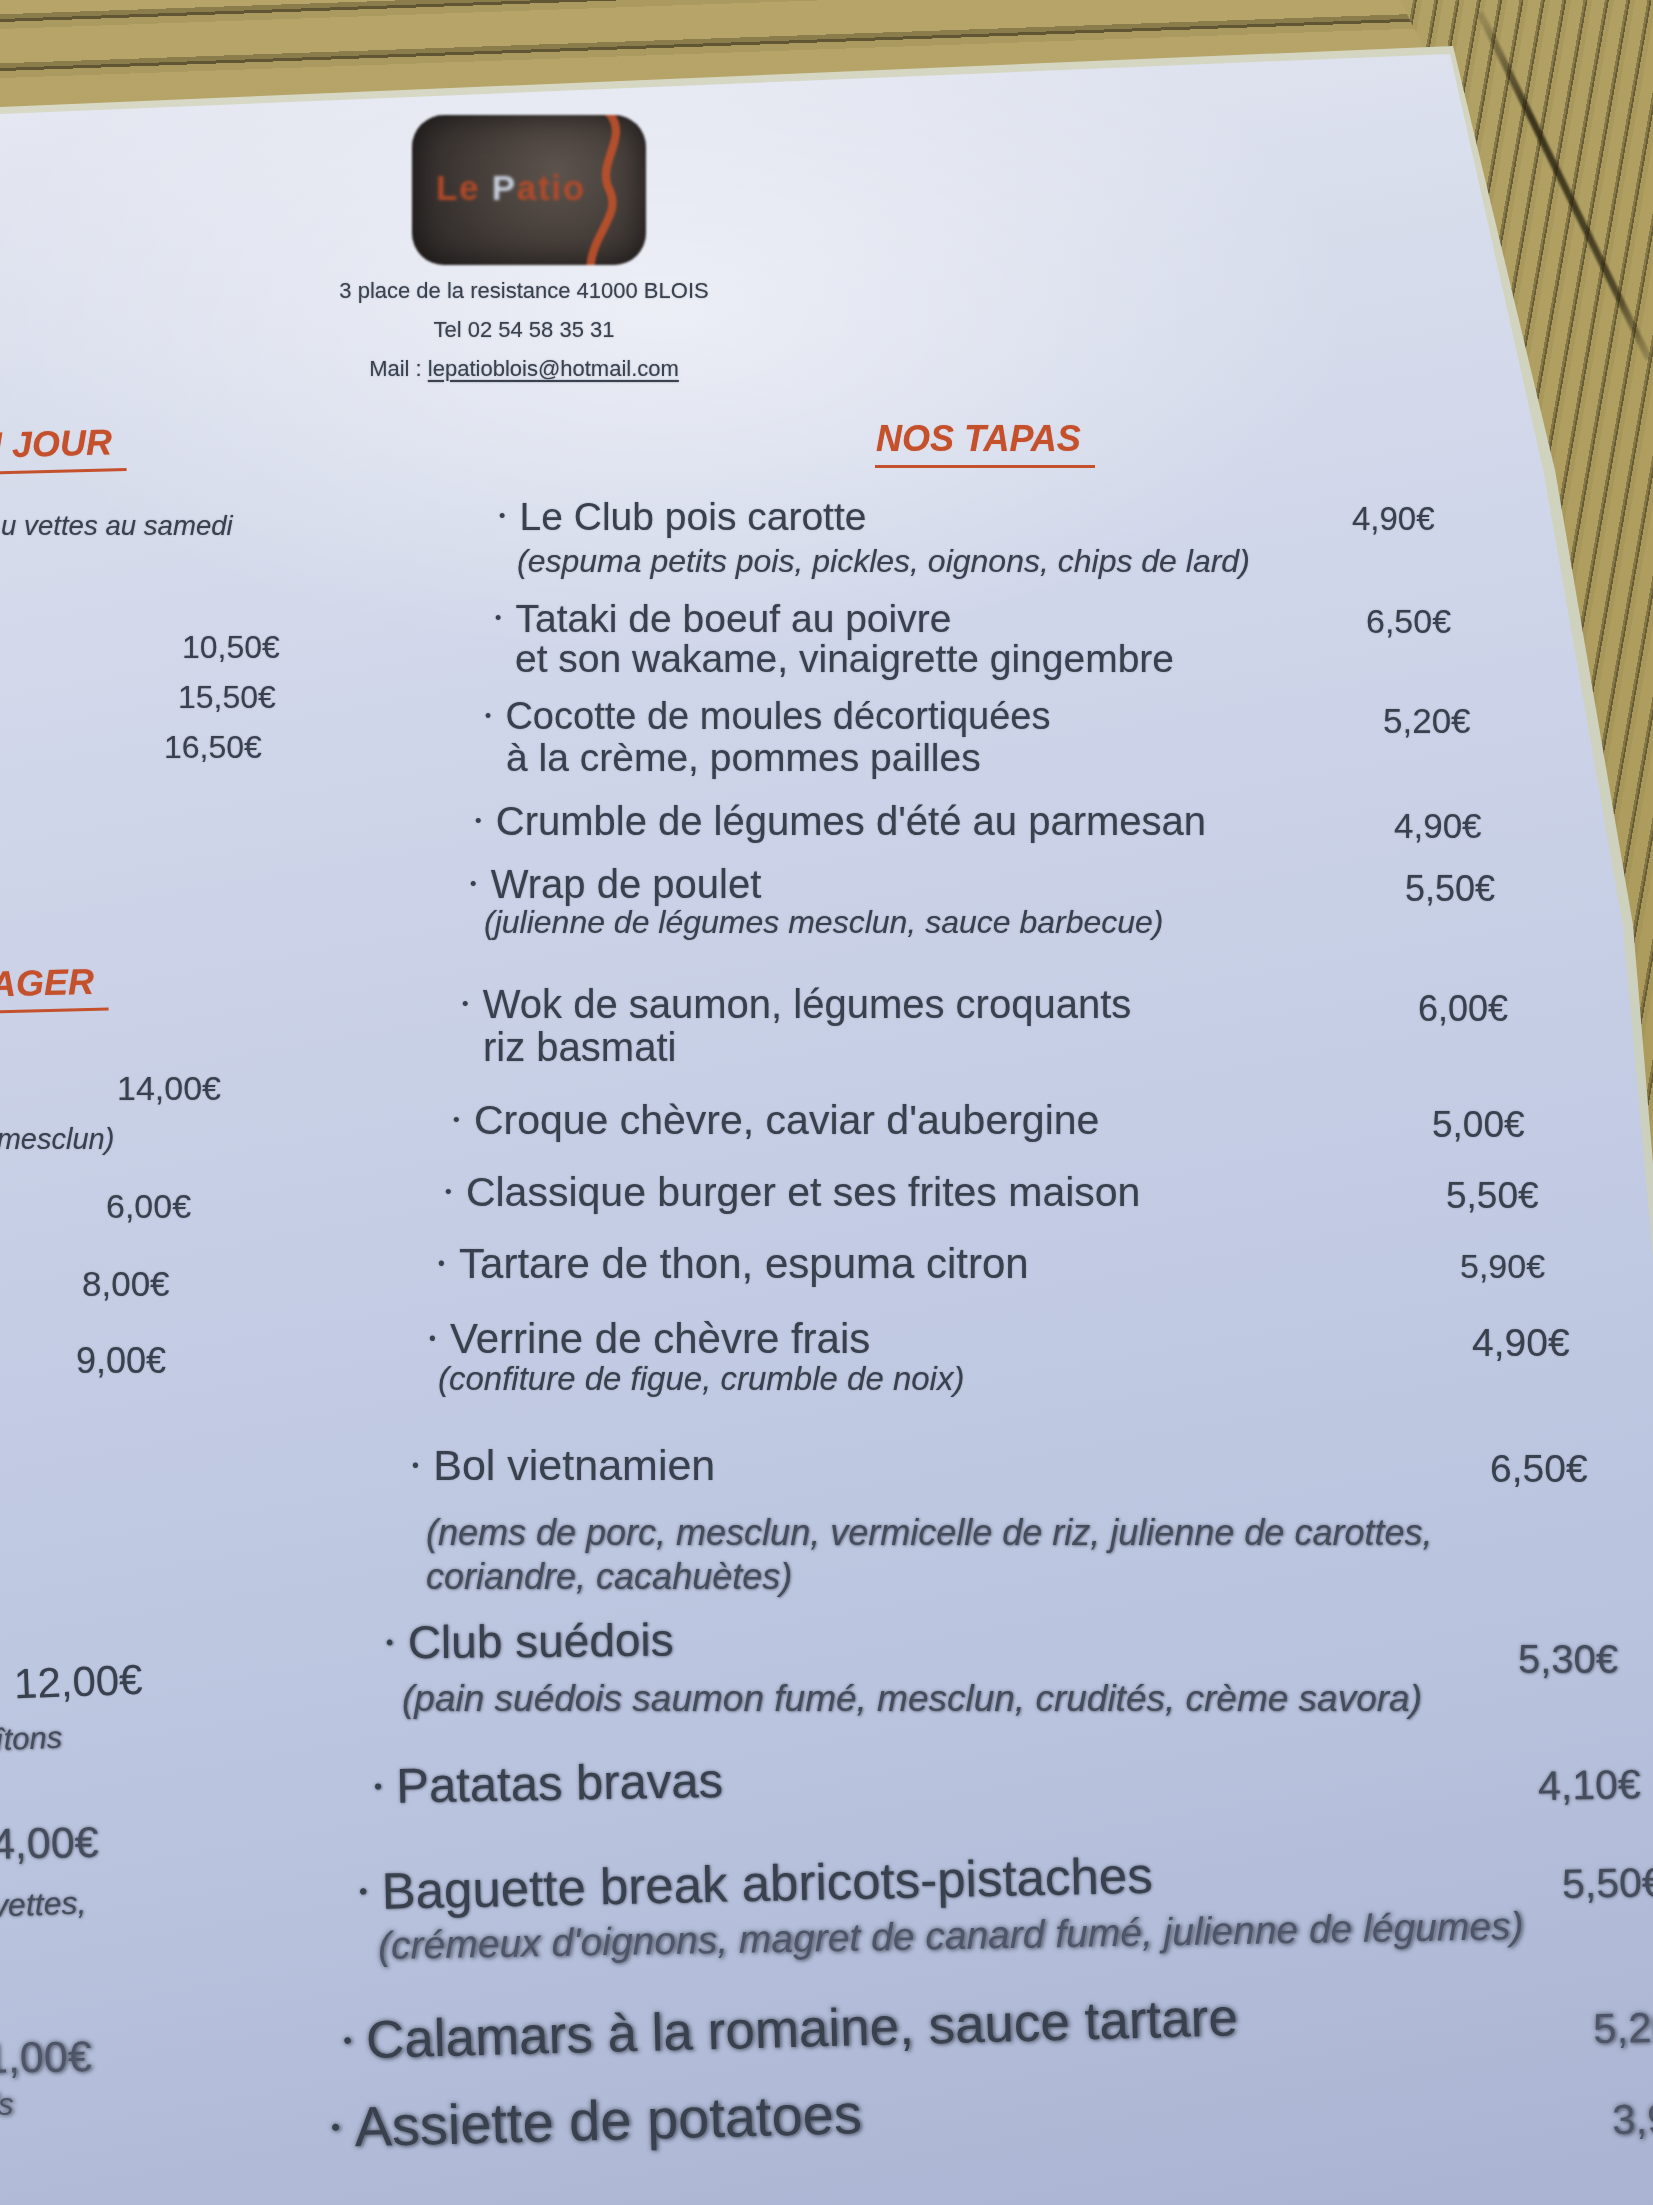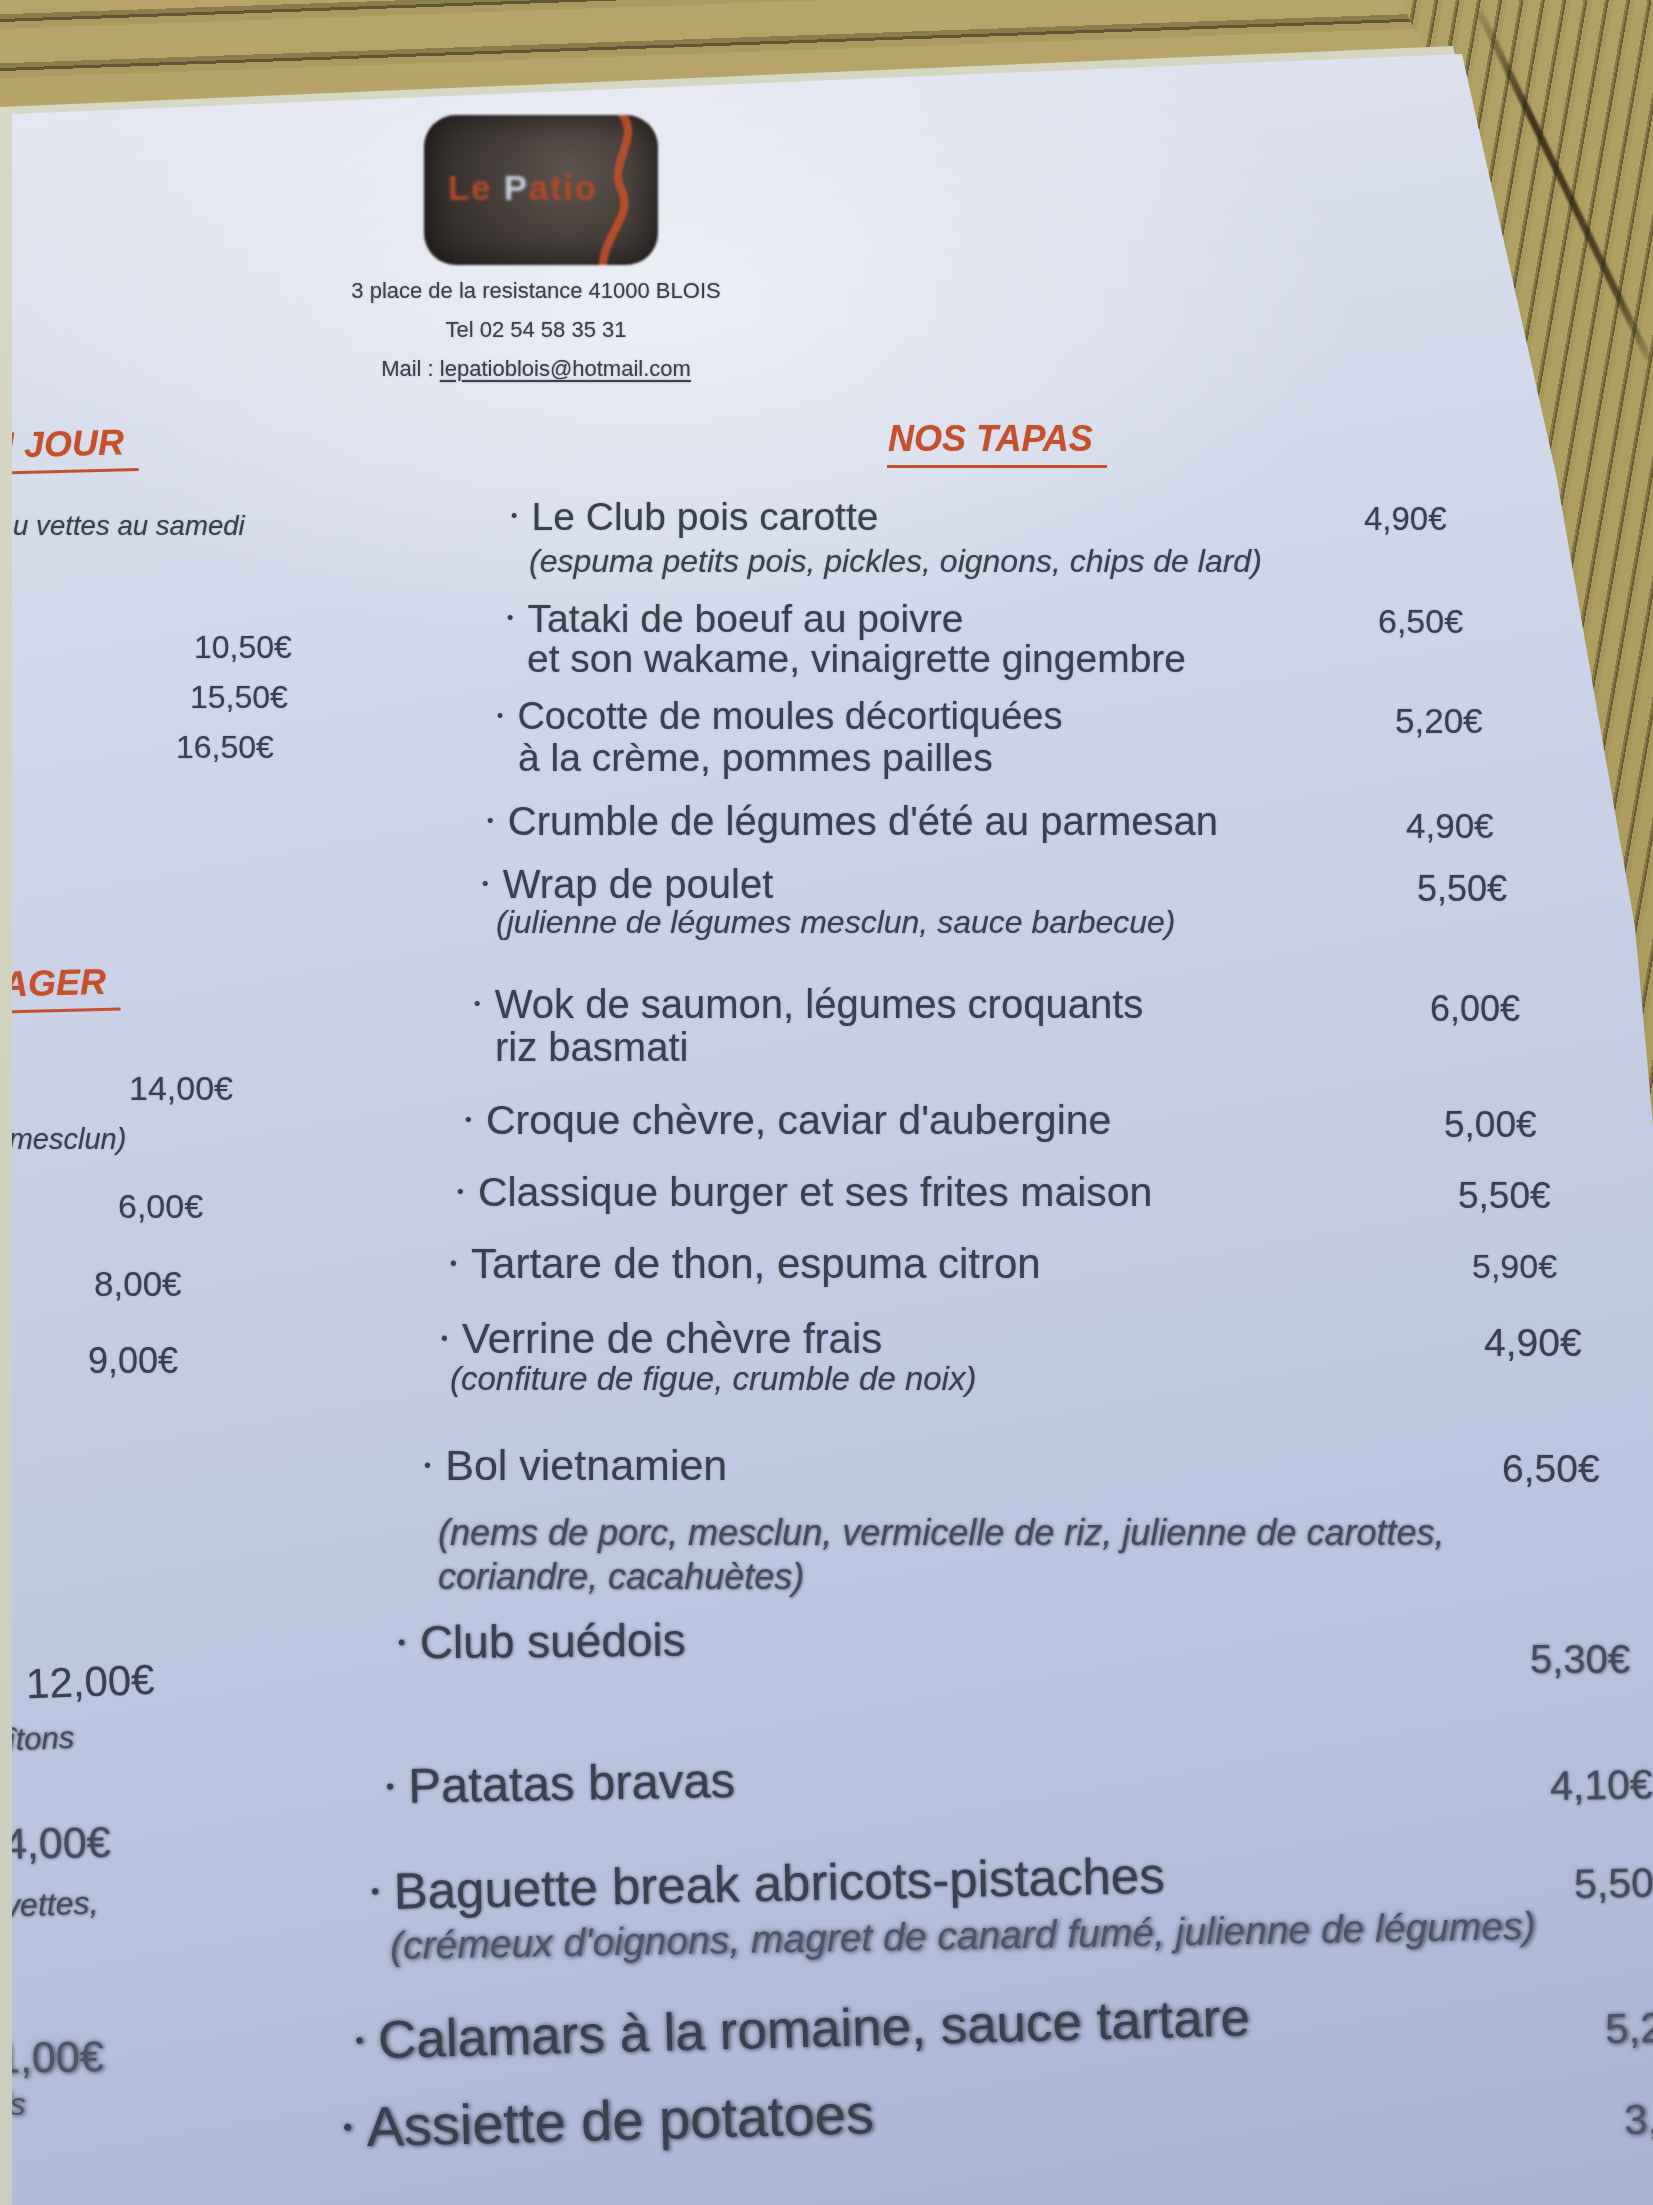--- a/index.html
+++ b/index.html
@@ -25,21 +25,21 @@
     background:linear-gradient(90deg,rgba(45,40,20,.15),rgba(40,34,16,.85) 30%,rgba(40,34,16,.7) 80%,rgba(45,40,20,.2));
     transform:rotate(64deg);transform-origin:0 0;border-radius:3.3px;filter:blur(1.1px);}
   
   .edge{position:absolute;inset:0;
     clip-path:polygon(0px 107px,1453px 46px,1555px 470px,1633px 925px,1662px 1272px,1662px 2205px,0px 2205px);
     background:linear-gradient(160deg,#d8d9c6,#cfd2bd 40%,#c6cdc2);}
   .paper{position:absolute;inset:0;
     clip-path:polygon(0px 114px,1450px 54px,1544px 474px,1623px 927px,1654px 1268px,1654px 2205px,0px 2205px);
     background:
       radial-gradient(ellipse 992px 496px at 40% 14%,rgba(255,255,255,.5),rgba(255,255,255,0) 70%),
-      linear-gradient(170deg,#e9ebf3 0%,#d8ddec 18%,#ccd3e8 38%,#c2cbe3 58%,#b8c2dd 78%,#aab4d2 100%); margin-left: 12px;}
+      linear-gradient(170deg,#e9ebf3 0%,#d8ddec 18%,#ccd3e8 38%,#c2cbe3 58%,#b8c2dd 78%,#aab4d2 100%);}
   
   .t{position:absolute;color:#39404e;white-space:nowrap;line-height:1.18;}
   .it{font-style:italic;}
   .soft{text-shadow:0 0 1.7px rgba(57,64,78,.45);}
   .blur1{text-shadow:0 0 3.3px rgba(57,64,78,.6),1.1px 0.6px 2.2px rgba(57,64,78,.35);color:#454c5c;}
   .blur2{text-shadow:0 0 5px rgba(57,64,78,.75),2.2px 1.1px 3.9px rgba(57,64,78,.5);color:#4e5568;}
   .hdr{color:#c4502c;font-weight:bold;font-style:italic;
        border-bottom:3.3px solid #c4502c;padding:0 14.3px 4.4px 1.1px;
        text-shadow:0 0 1.1px rgba(196,80,44,.5);}
   .bul{font-size:.46em;vertical-align:.42em;margin-right:14.3px;}
@@ -139,20 +139,21 @@
     <div class="row soft" style="left:429px;top:1315px;font-size:42px"><span class="bul">•</span><span>Verrine de chèvre frais</span></div>
     <div class="t it soft" style="left:438px;top:1360px;font-size:33px">(confiture de figue, crumble de noix)</div>
     <div class="t soft" style="left:1472px;top:1320px;font-size:39px">4,90€</div>
 
     <div class="row soft" style="left:412px;top:1441px;font-size:43px"><span class="bul">•</span><span>Bol vietnamien</span></div>
     <div class="t it blur1" style="left:426px;top:1512px;font-size:36px">(nems de porc,  mesclun, vermicelle de riz, julienne de carottes,</div>
     <div class="t it blur1" style="left:426px;top:1556px;font-size:36px">coriandre, cacahuètes)</div>
     <div class="t soft" style="left:1490px;top:1446px;font-size:39px">6,50€</div>
 
     <div class="row blur1" style="left:386px;top:1614px;font-size:46px;transform:rotate(-0.6deg)"><span class="bul">•</span><span>Club suédois</span></div>
+    <div class="t it blur1" style="left:402px;top:1677px;font-size:37px">(pain suédois saumon fumé, mesclun, crudités, crème savora)</div>
     <div class="t blur1" style="left:1518px;top:1636px;font-size:40px">5,30€</div>
 
     <div class="row blur1" style="left:374px;top:1755px;font-size:49px;transform:rotate(-1deg)"><span class="bul">•</span><span>Patatas bravas</span></div>
     <div class="t blur1" style="left:1538px;top:1761px;font-size:41px;transform:rotate(-1deg)">4,10€</div>
 
     <div class="row blur1" style="left:359px;top:1854px;font-size:51px;transform:rotate(-1.2deg)"><span class="bul">•</span><span>Baguette break abricots-pistaches</span></div>
     <div class="t it blur2" style="left:378px;top:1913px;font-size:39px;transform:rotate(-1deg)">(crémeux d'oignons, magret de canard fumé, julienne de légumes)</div>
     <div class="t blur1" style="left:1562px;top:1859px;font-size:41px;transform:rotate(-1deg)">5,50€</div>
 
     <div class="row blur2" style="left:343px;top:1998px;font-size:53px;transform:rotate(-1.5deg)"><span class="bul">•</span><span>Calamars à la romaine, sauce tartare</span></div>

